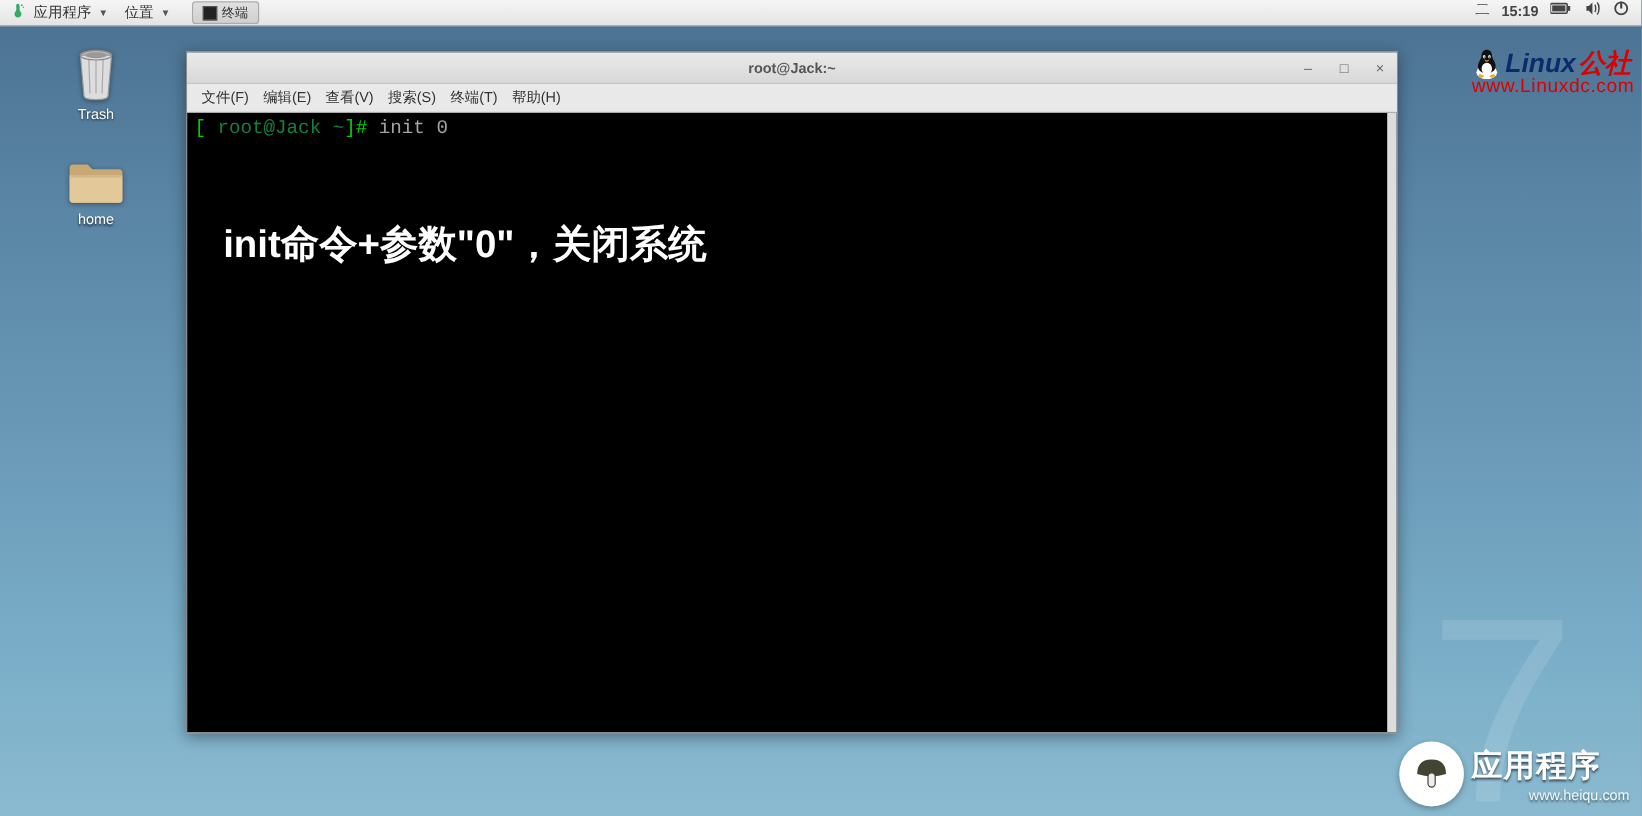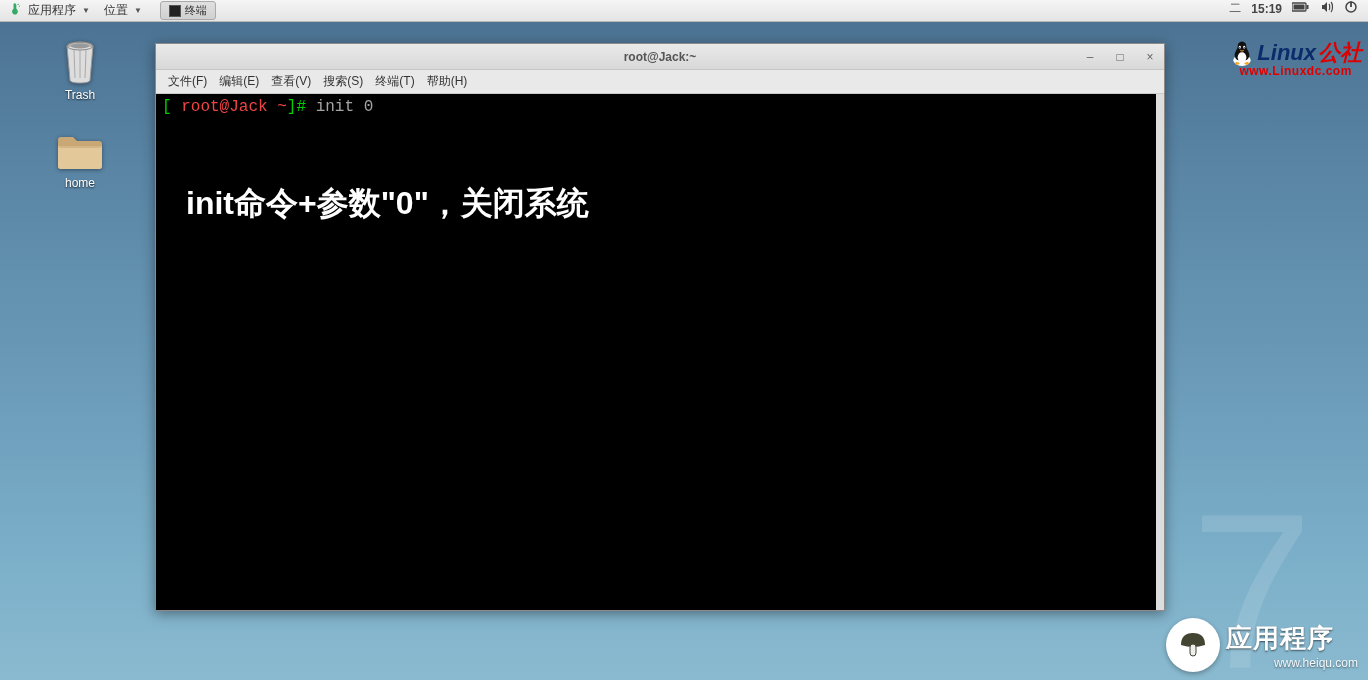--- a/index.html
+++ b/index.html
@@ -110,21 +110,21 @@
   background:#000;
   padding: 4px 6px;
   font-family: "Courier New", monospace;
   font-size: 16px;
   line-height: 1.2;
   position: relative;
   overflow: hidden;
 }
 .prompt-line { white-space: pre; }
 .prompt-bracket { color:#00d000; }
-.prompt-text { color:#ef4444; }
+.prompt-text { color:#15803d; }
 .prompt-cmd { color:#a3a3a3; }
 .annotation {
   color:#fff;
   font-size: 32px;
   font-weight: bold;
   position: absolute;
   left: 30px; top: 90px;
   font-family: "Microsoft YaHei", Arial, sans-serif;
 }
 .terminal-body .scrollbar {
@@ -151,21 +151,21 @@
   z-index: 20;
   margin-top: 38px;
 }
 .linux-logo .row1 {
   display:flex; align-items:center; gap:2px;
   font-size: 22px; font-weight: bold; font-style: italic;
   color: #0b2b6b;
 }
 .linux-logo .row1 .red-part { color:#d00;}
 .linux-logo .sub {
-  font-size: 12px; color:#d00; font-weight:bold; letter-spacing:0.5px;
+  font-size: 16px; color:#d00; font-weight:normal; letter-spacing:0.5px;
   margin-top: -4px;
 }
 
 .heiqu-logo {
   position: absolute;
   right: 10px; bottom: 8px;
   display:flex; align-items:center; gap:6px;
   z-index: 30;
 }
 .heiqu-logo .circle {

